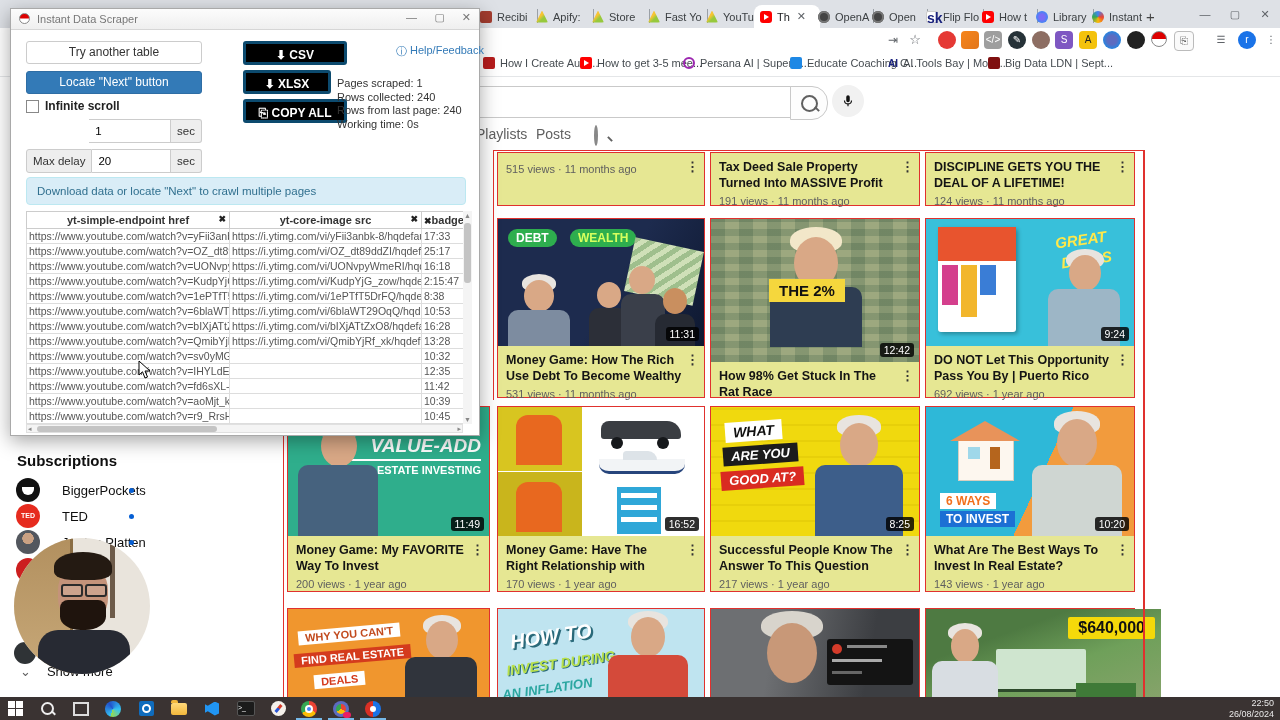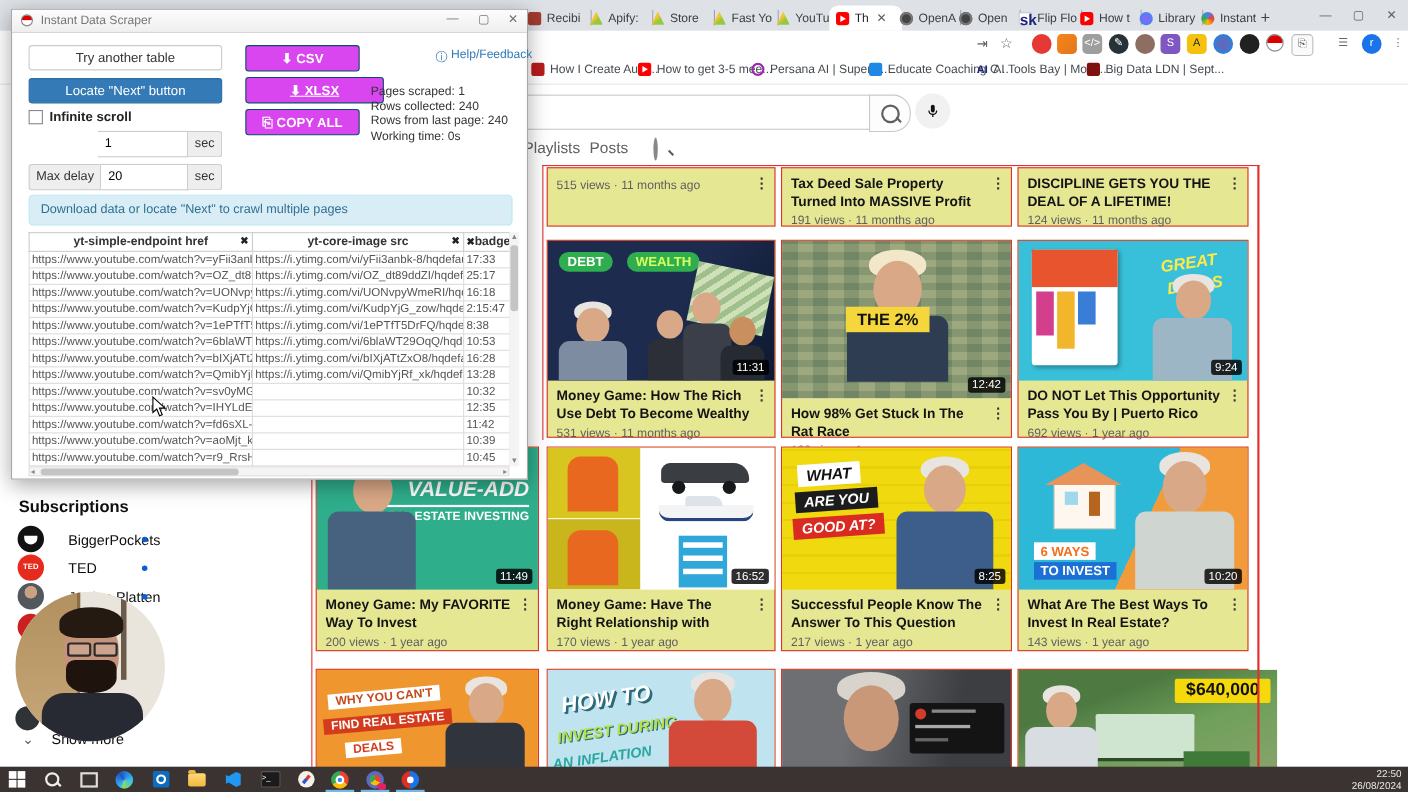--- a/index.html
+++ b/index.html
@@ -55,21 +55,21 @@
   .subname{font-size:13px;color:#0f0f0f;}
   .subdot{position:absolute;border-radius:50%;width:5px;height:5px;background:#065fd4;z-index:1;}
   
   #popup{left:10px;top:8px;width:470px;height:428px;background:#fff;z-index:10;
     border:1px solid #a9a9a9;box-shadow:0 5px 18px rgba(0,0,0,.35);box-sizing:border-box;}
   #ptitle{position:absolute;left:0;top:0;right:0;height:20px;background:linear-gradient(#fcfcfc,#efefef);border-bottom:1px solid #d6d6d6;}
   .pctl{position:absolute;top:2px;color:#777;font-size:11px;}
   .btn{position:absolute;box-sizing:border-box;text-align:center;font-size:12px;border-radius:3px;}
   .btn-def{background:#fff;border:1px solid #ccc;color:#333;line-height:21px;}
   .btn-pri{background:#337ab7;border:1px solid #2e6da4;color:#fff;line-height:21px;}
-  .btn-grn{background:#d946ef;border:1px solid #0c4a6e;color:#fff;line-height:22px;font-weight:bold;}
+  .btn-grn{background:#000000;border:3px solid #0c4a6e;color:#fff;line-height:22px;font-weight:bold;margin-left:20px;}
   .stats{font-size:11px;color:#333;line-height:13.5px;}
   .alertbox{position:absolute;background:#d9edf7;border:1px solid #bce8f1;border-radius:4px;color:#31708f;font-size:11.5px;padding:7px 10px;box-sizing:border-box;}
   #ptable{position:absolute;left:15px;top:202px;width:437px;border:1px solid #ccc;border-collapse:collapse;table-layout:fixed;font-size:10.5px;color:#555;}
   #ptable th{border:1px solid #ccc;font-weight:bold;color:#333;height:16px;font-size:11px;position:relative;padding:0 2px;white-space:nowrap;overflow:hidden;}
   #ptable td{border:1px solid #ddd;height:14px;padding:0 2px;white-space:nowrap;overflow:hidden;}
   .thx{color:#222;font-weight:bold;font-size:9px;}
   .hsb{position:absolute;left:15px;top:415px;width:437px;height:9px;background:#f4f4f4;border:1px solid #e0e0e0;box-sizing:border-box;}
   .hsb-thumb{position:absolute;left:10px;top:1px;width:180px;height:6px;background:#c4c4c4;border-radius:3px;}
   .vsb{position:absolute;left:452px;top:202px;width:9px;height:213px;background:#f4f4f4;font-size:7px;color:#888;text-align:center;line-height:9px;}
   
@@ -497,21 +497,21 @@
     <span style="background:#eee;border:1px solid #ccc;border-radius:3px 0 0 3px;padding:0 6px;line-height:22px;color:#333;margin-top:36px;">Min delay</span>
     <input style="flex: 1 1 0%; min-width: 0px; border-top: 1px solid rgb(204, 204, 204); border-right: 1px solid rgb(204, 204, 204); border-bottom: 1px solid rgb(204, 204, 204); border-image: initial; border-left: none; padding: 0px 6px; font-size: 11.5px; font-family: inherit;" value="1">
     <span style="background:#eee;border:1px solid #ccc;border-left:none;border-radius:0 3px 3px 0;padding:0 6px;line-height:22px;color:#333;">sec</span>
   </div>
   <div class="abs" style="left:15px;top:140px;width:176px;height:24px;display:flex;font-size:11.5px;">
     <span style="background:#eee;border:1px solid #ccc;border-radius:3px 0 0 3px;padding:0 6px;line-height:22px;color:#333;">Max delay</span>
     <input style="flex: 1 1 0%; min-width: 0px; border-top: 1px solid rgb(204, 204, 204); border-right: 1px solid rgb(204, 204, 204); border-bottom: 1px solid rgb(204, 204, 204); border-image: initial; border-left: none; padding: 0px 6px; font-size: 11.5px; font-family: inherit;" value="20">
     <span style="background:#eee;border:1px solid #ccc;border-left:none;border-radius:0 3px 3px 0;padding:0 6px;line-height:22px;color:#333;">sec</span>
   </div>
   <div class="btn btn-grn" style="left:212px;top:32px;width:104px;height:24px;"><span>⬇</span> <span>CSV</span></div>
-  <div class="btn btn-grn" style="left:212px;top:61px;width:126px;height:24px;text-decoration:underline;"><span>⬇</span> <span>XLSX</span></div>
+  <div class="btn btn-grn" style="left:212px;top:61px;width:88px;height:24px;"><span>⬇</span> <span>XLSX</span></div>
   <div class="btn btn-grn" style="left:212px;top:90px;width:104px;height:24px;"><span>⎘</span> <span>COPY ALL</span></div>
   <div class="abs" style="left:385px;top:35px;font-size:11px;color:#337ab7;display:flex;gap:3px;">
     <span>ⓘ</span>
     <span>Help/Feedback</span>
   </div>
   <div class="abs stats" style="left:326px;top:68px;">
     <div>Pages scraped: 1</div>
     <div>Rows collected: 240</div>
     <div>Rows from last page: 240</div>
     <div>Working time: 0s</div>

